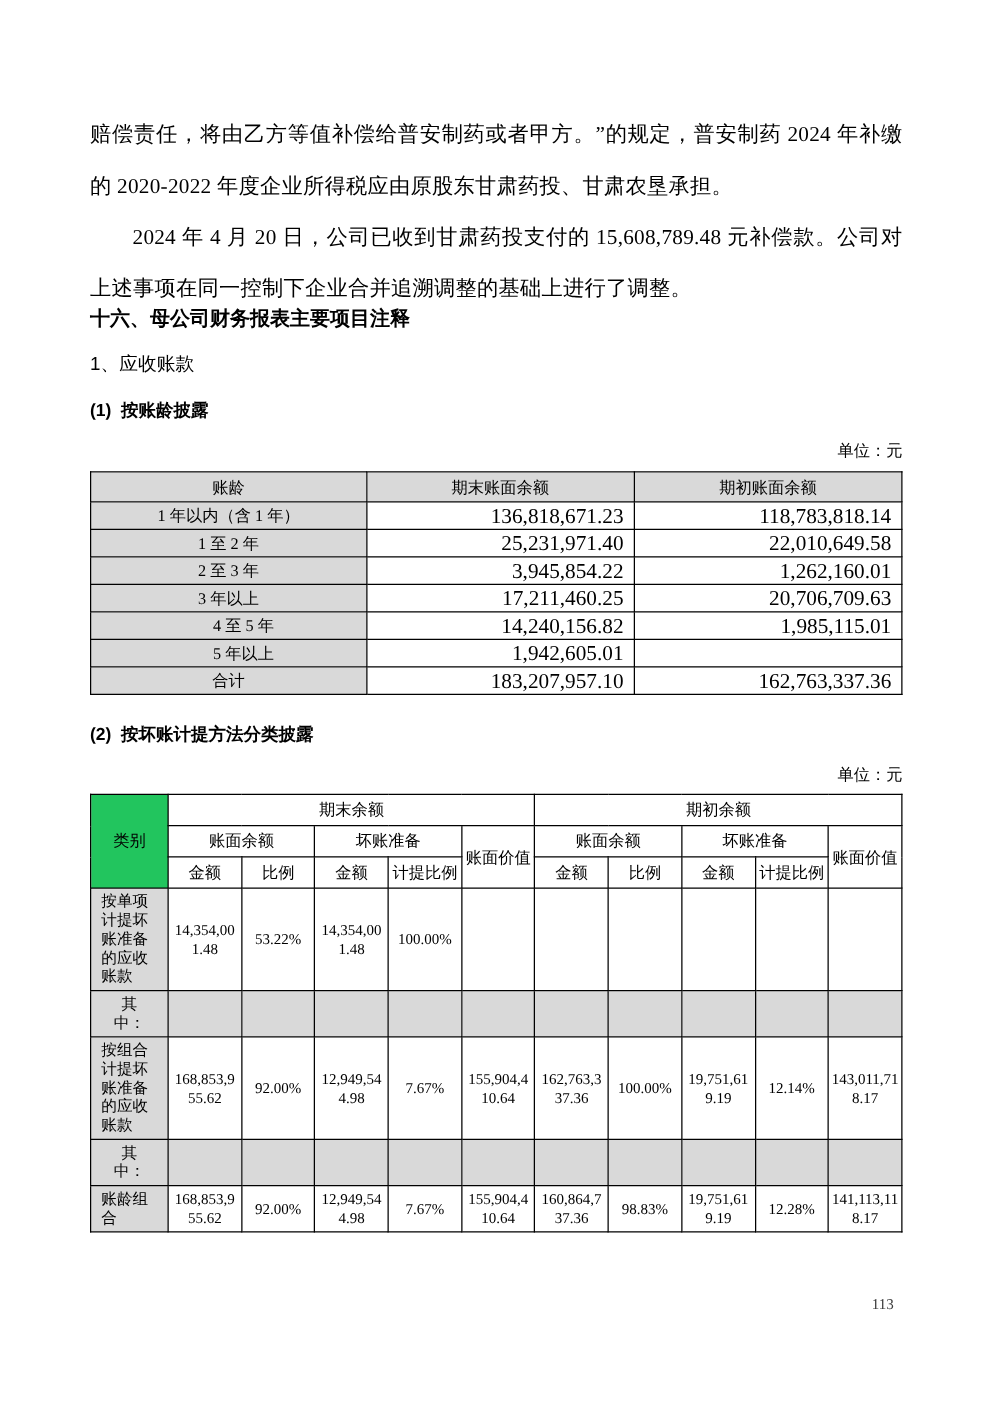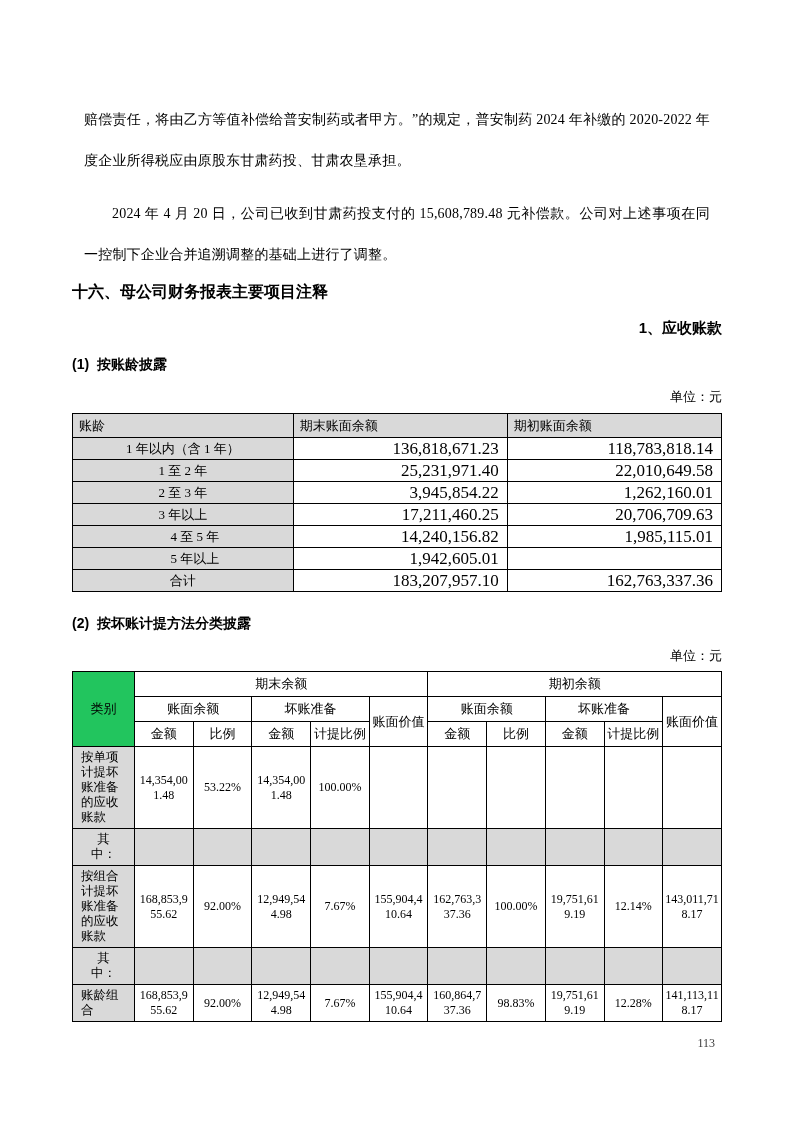--- a/index.html
+++ b/index.html
@@ -8,37 +8,36 @@
     font-family:"Liberation Serif","DejaVu Serif",serif;
     color:#000;
   }
   .page{
     position:relative;
     box-sizing:border-box;
     width:793px;height:1122px;
     padding:87px 71px 0 72px;
   }
   .body-text{
-    margin:12px;
-    font-size:14px;
+    margin:0;
+    font-size:17px;
     line-height:41px;
     text-align:justify;
     letter-spacing:0.2px;
   }
   .indent-2em{text-indent:2em;}
   .h-section{
     font-family:"Liberation Sans","DejaVu Sans",sans-serif;
     font-weight:bold;font-size:16px;line-height:22px;
     margin:-6px 0 12px 0;
   }
   .h-sub{
     font-family:"Liberation Sans","DejaVu Sans",sans-serif;
-    font-weight:bold;font-size:15px;line-height:20px;
+    font-weight:normal;font-size:15px;line-height:20px;
     margin:15px 0 0 0;
-    text-align:right;
   }
   .h-item{
     font-family:"Liberation Sans","DejaVu Sans",sans-serif;
     font-weight:bold;font-size:14px;line-height:20px;
     margin:16px 0 0 0;
     white-space:pre-wrap;
   }
   .h-item2{margin-top:21px;}
   .unit{
     font-size:13px;line-height:16px;
@@ -47,21 +46,21 @@
   }
   table{border-collapse:collapse;table-layout:fixed;width:650px;}
   .t1{margin-top:8px;border:1.5px solid #000;}
   .t1 th,.t1 td{
     border:1px solid #000;
     font-size:13px;line-height:15px;
     padding:3px 6px;
     font-weight:normal;
     overflow:hidden;
   }
-  .t1 th{background:#d9d9d9;text-align:left;padding:4px 6px;}
+  .t1 th{background:#d9d9d9;text-align:center;padding:4px 6px;}
   .t1 td.lbl{background:#d9d9d9;text-align:center;}
   .t1 td.ind{padding-left:30px;}
   .t1 td.num{text-align:right;padding-right:8px;font-size:17px;}
   .t2{margin-top:7px;border:1.5px solid #000;}
   .t2 th,.t2 td{
     border:1px solid #000;
     font-weight:normal;
     vertical-align:middle;
     overflow:hidden;
     word-break:break-all;

